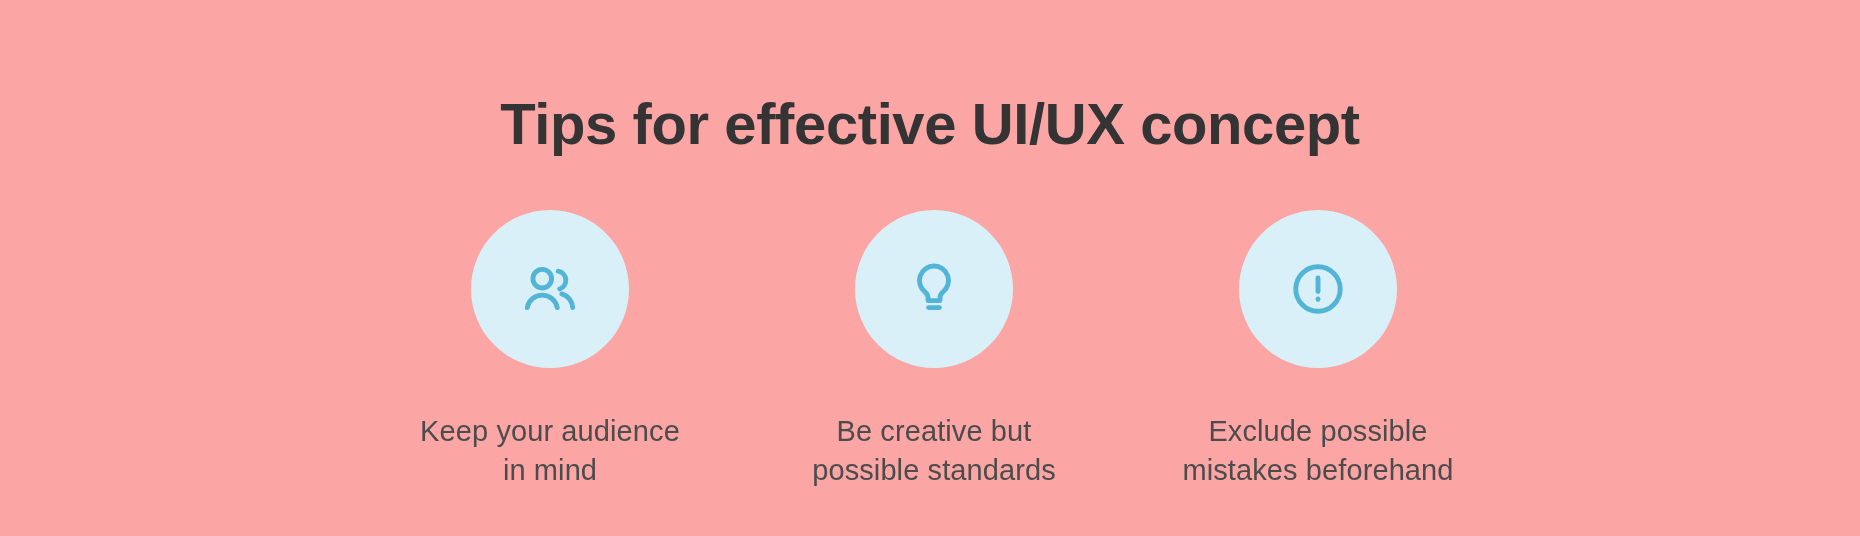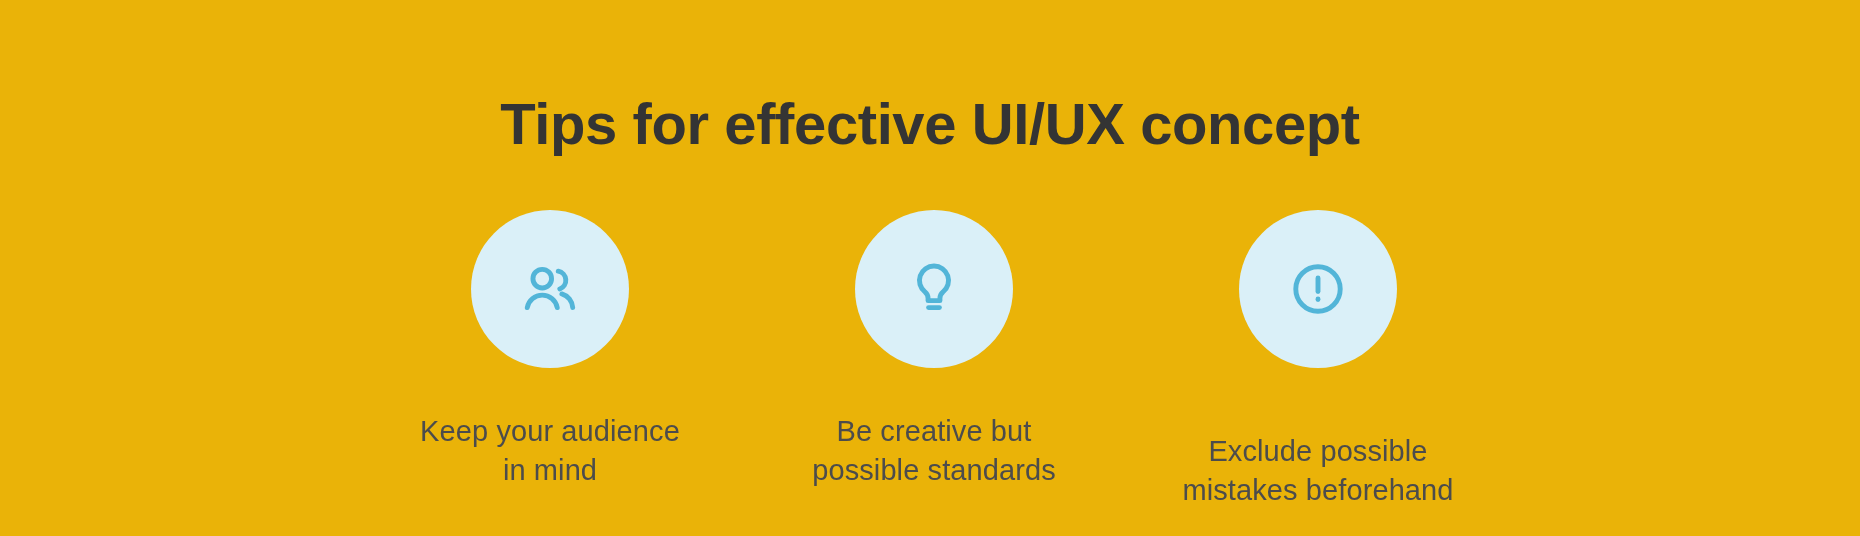--- a/index.html
+++ b/index.html
@@ -12,21 +12,21 @@
     height: 536px;
     background: #ffffff;
     font-family: "Liberation Sans", sans-serif;
     overflow: hidden;
     position: relative;
   }
 
   .slide {
     position: absolute;
     inset: 0;
-    background: #eab308;
+    background: #fca5a5;
   }
 
   
   .title {
     position: absolute;
     left: 0;
     right: 0;
     top: 52px;
     text-align: center;
     font-family: "Liberation Sans", sans-serif;
@@ -52,21 +52,21 @@
 
   .tip-card {
     display: flex;
     flex-direction: column;
     align-items: center;
     flex: 0 0 auto;
   }
 
   .tip-card.c0 { width: 304px; margin-left: 0px; }
   .tip-card.c1 { width: 304px; margin-left: 80px; }
-  .tip-card.c2 { width: 304px; margin-left: 80px; gap: 20px; }
+  .tip-card.c2 { width: 304px; margin-left: 80px; }
 
   .icon-circle {
     width: 158px;
     height: 158px;
     border-radius: 50%;
     background: #daf0f8;
     display: flex;
     align-items: center;
     justify-content: center;
     flex: 0 0 auto;

